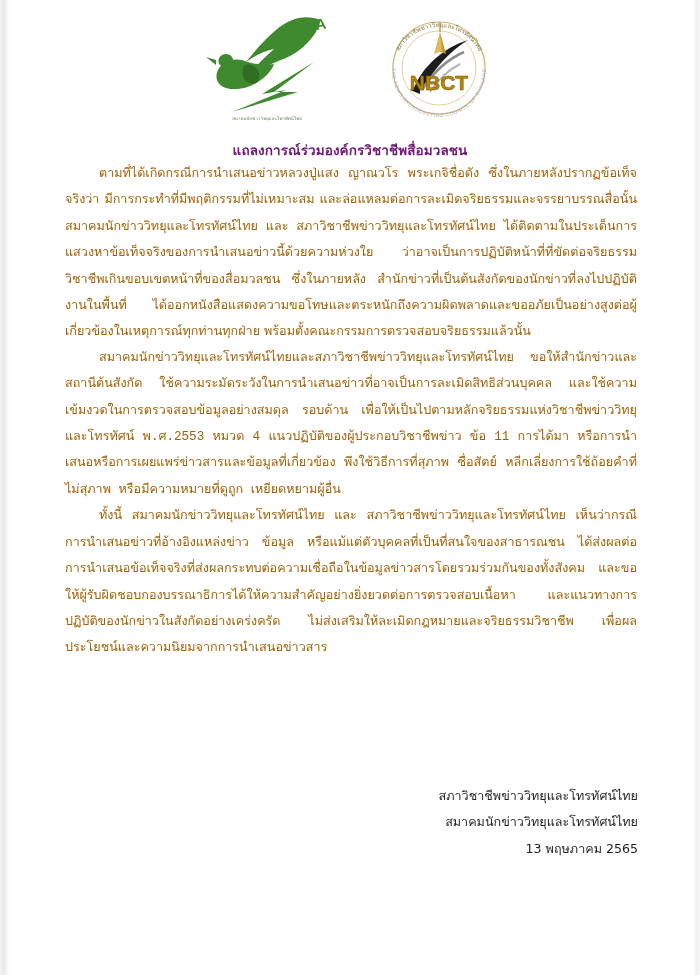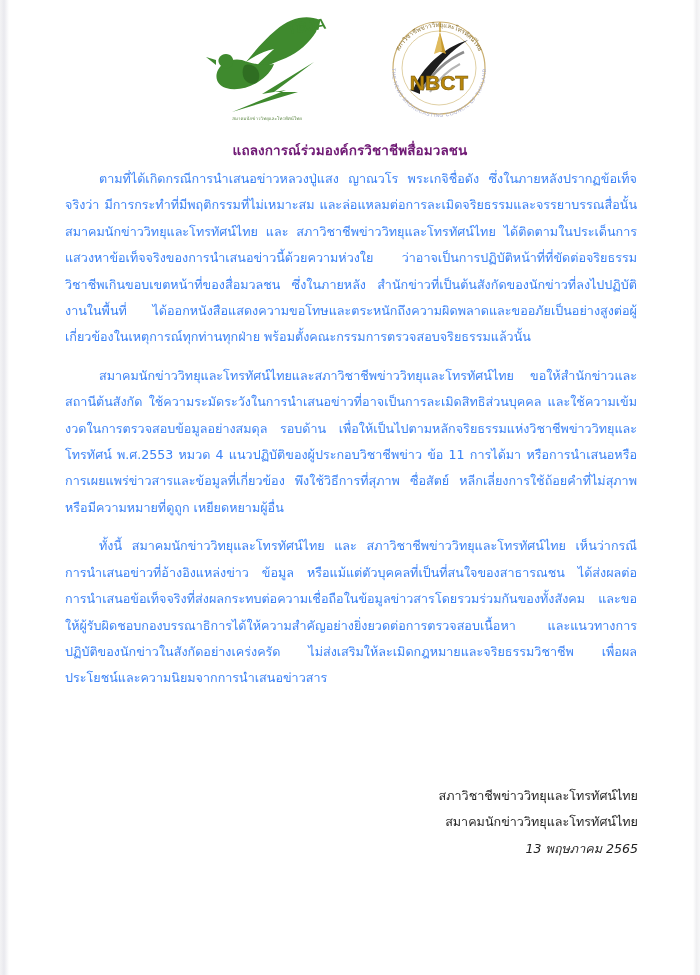--- a/index.html
+++ b/index.html
@@ -87,48 +87,48 @@
     font-size: 13.5px;
     font-weight: bold;
     color: #701a75;
     letter-spacing: 0.1px;
   }
 
   
   .body-copy {
     position: absolute;
     left: 65px;
-    top: 166px;
+    top: 160px;
     width: 572px;
-    color: #3b82f6;
+    color: #a16207;
     font-size: 12.6px;
     line-height: 26.4px;
   }
   .para {
     margin: 0 0 0 0;
     text-align: justify;
     text-justify: inter-word;
     text-indent: 34px;
     word-break: break-word;
   }
-  .para + .para { margin-top: 12px; }
+  .para + .para { margin-top: 0; font-family: Liberation Mono, monospace; }
 
   
   .sign-block {
     position: absolute;
     right: 62px;
     top: 783px;
     width: 360px;
     text-align: right;
     color: #1f1f1f;
     font-size: 12.6px;
     line-height: 26.4px;
   }
   .sign-line { display: block; white-space: nowrap; }
-  .sign-date { display: block; white-space: nowrap; font-style: italic; }
+  .sign-date { display: block; white-space: nowrap; }
 </style>
 </head>
 <body>
 
 <div class="page">
   <div class="edge-left"></div>
   <div class="edge-right"></div>
 
   <div class="content">
 

